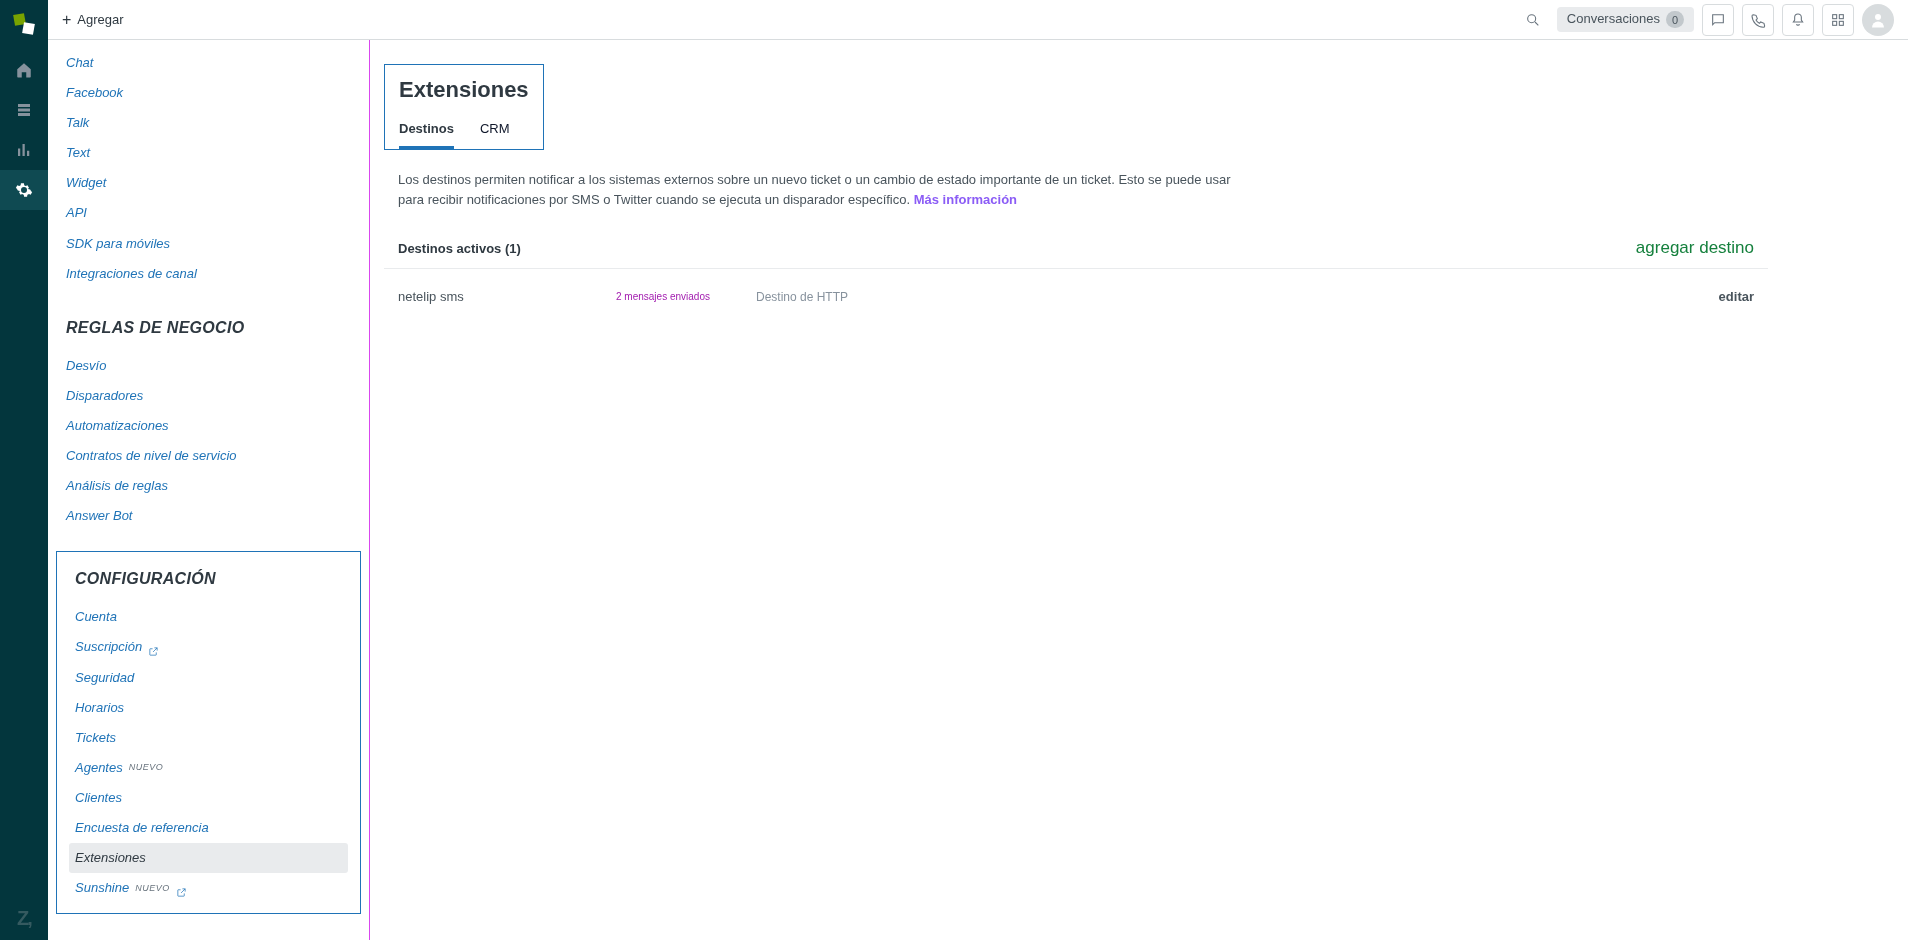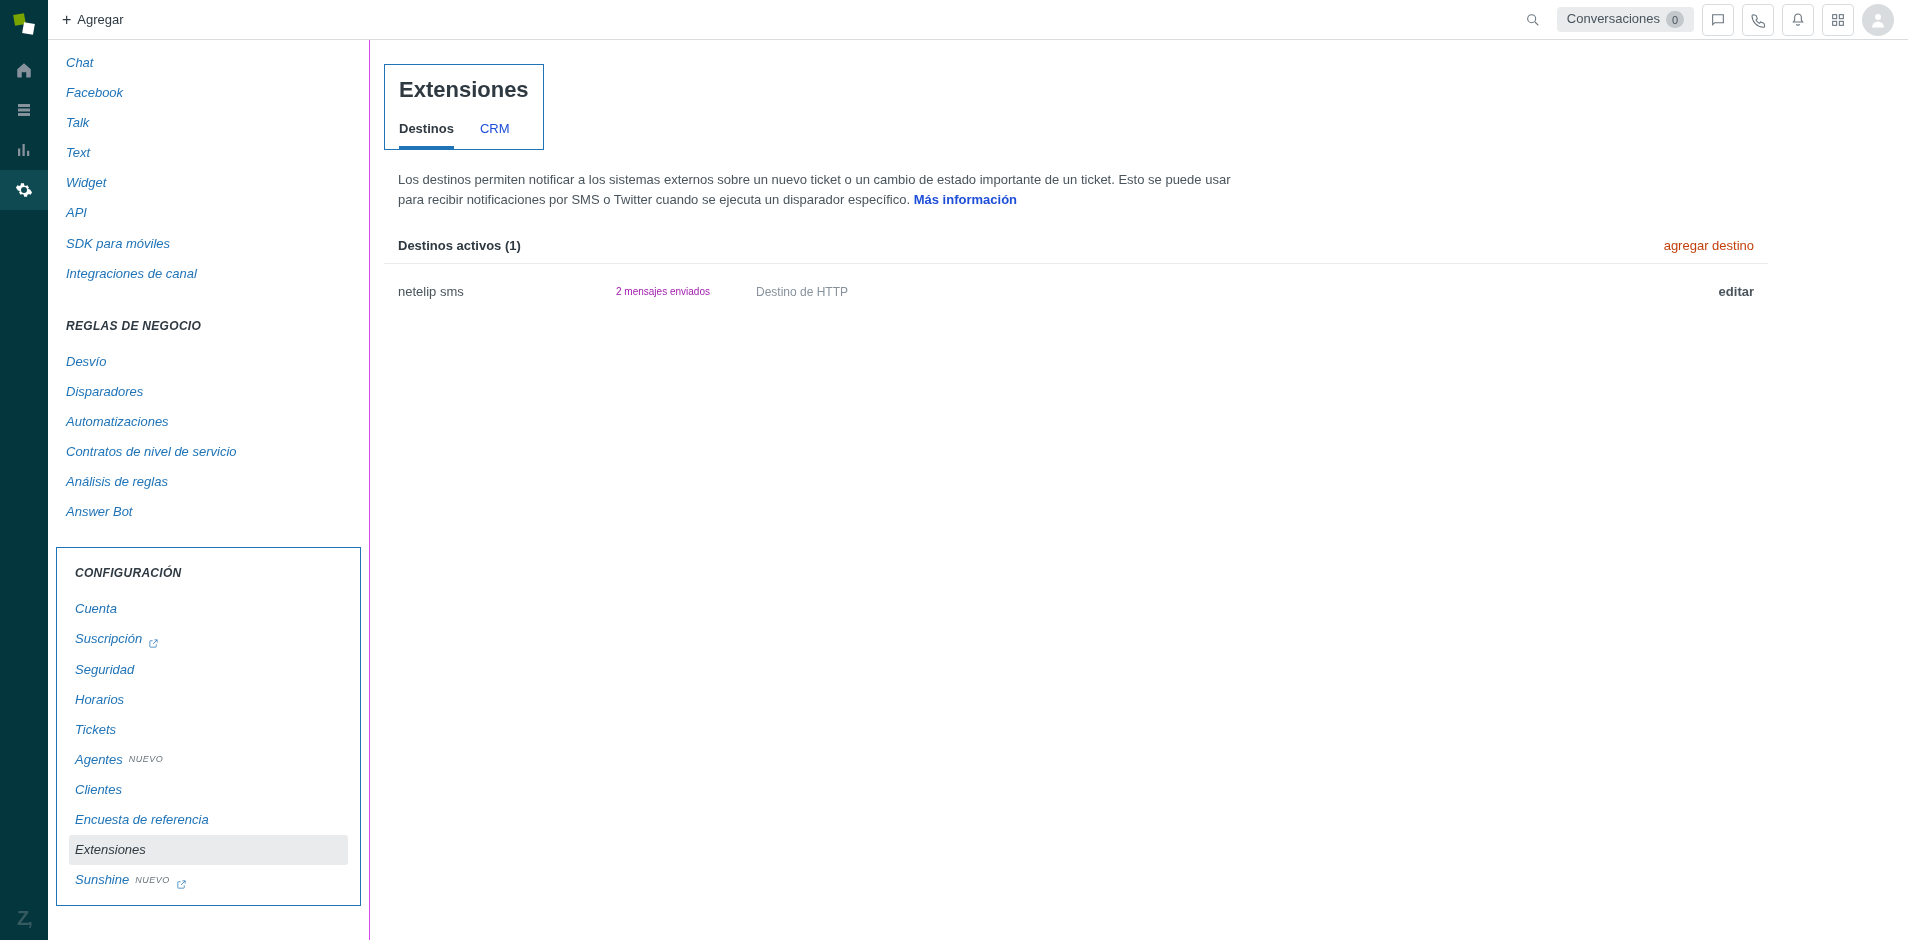--- a/index.html
+++ b/index.html
@@ -24,41 +24,41 @@
 .conv-count { background:#c2c8cc; border-radius:10px; min-width:18px; height:17px; display:inline-flex; align-items:center; justify-content:center; font-size:11px; color:#49545c; padding:0 5px; }
 .icon-btn { width:32px; height:32px; border:1px solid #d8dcde; border-radius:4px; display:flex; align-items:center; justify-content:center; color:#68737d; cursor:pointer; background:#fff; }
 .icon-btn.plain { border:none; }
 .icon-btn svg { width:16px; height:16px; stroke:currentColor; fill:none; stroke-width:1.6; }
 .avatar { width:32px; height:32px; border-radius:50%; background:#d8dcde; display:flex; align-items:center; justify-content:center; }
 .avatar svg { width:18px; height:18px; fill:#fff; }
 .body { flex:1; display:flex; min-height:0; }
 .sidebar { width:322px; border-right:1px solid #d946ef; overflow-y:auto; padding:4px 0 18px; position:relative; font-size:13px;font-style:italic; }
 .sidebar::-webkit-scrollbar { width:14px; }
 .sidebar::-webkit-scrollbar-thumb { background:#c2c8cc; border:5px solid #fff; border-radius:10px; }
-.section-title { font-size:12px; font-weight:600; color:#2f3941; padding:30px 18px 14px; text-transform:uppercase; letter-spacing:0.3px; }
+.section-title { font-size:16px; font-weight:600; color:#2f3941; padding:30px 18px 14px; text-transform:uppercase; letter-spacing:0.3px; }
 .nav-link { display:flex; align-items:center; gap:6px; padding:4px 18px; color:#1f73b7; cursor:pointer; line-height:1.7; }
 .nav-link.active { background:#e9ebed; color:#2f3941; margin:0 8px; padding:4px 10px; border-radius:3px; }
 .nav-link .badge { font-size:9px; color:#68737d; letter-spacing:0.5px; }
 .nav-link .ext-icon { width:11px; height:11px; }
 .nav-link .ext-icon svg { width:11px; height:11px; stroke:#1f73b7; fill:none; stroke-width:1.6; }
 .highlight-box-sidebar { border:1.5px solid #1f73b7; margin:20px 8px 0; padding:0 8px 10px; }
 .highlight-box-sidebar .section-title { padding:18px 10px 14px; }
 .highlight-box-sidebar .nav-link { padding:4px 10px; }
 .highlight-box-sidebar .nav-link.active { margin:0 4px; padding:4px 6px; }
 .content { flex:1; overflow:auto; padding:24px 140px 24px 14px; }
 .page-head-box { border:1.5px solid #1f73b7; display:inline-block; padding:12px 14px 0 0; margin-bottom:16px; min-width:146px; }
 .page-title { font-size:22px; font-weight:600; color:#2f3941; padding:0 0 18px 14px; }
 .tabs { display:flex; gap:26px; padding-left:14px; }
-.tab { font-size:13px; color:#1d4ed8; padding-bottom:10px; cursor:pointer; }
+.tab { font-size:13px; color:#0f172a; padding-bottom:10px; cursor:pointer; }
 .tab.active { color:#2f3941; font-weight:600; border-bottom:3px solid #1f73b7; }
 .desc { font-size:13px; color:#49545c; line-height:1.55; max-width:890px; padding:4px 14px 18px; }
-.desc a { color:#1d4ed8; text-decoration:none; font-weight:600; cursor:pointer; }
+.desc a { color:#8b5cf6; text-decoration:none; font-weight:600; cursor:pointer; }
 .list-header { display:flex; justify-content:space-between; align-items:center; padding:10px 14px; font-size:13px; }
 .list-title { color:#2f3941; font-weight:600; font-size:13px; }
-.add-link { color:#c2410c; cursor:pointer; font-size:13px; }
+.add-link { color:#15803d; cursor:pointer; font-size:17px; }
 .row { display:flex; align-items:center; padding:20px 14px; border-top:1px solid #e9ebed; font-size:13px; }
 .row .c-name { flex:0 0 210px; color:#49545c; }
 .row .c-msg { flex:0 0 140px; color:#a21caf; font-size:10px;margin-left:8px; }
 .row .c-type { flex:1; color:#87929d; font-size:12px; }
 .row .c-edit { color:#49545c; font-weight:600; cursor:pointer; }
 .top-links { padding-top:4px; }
 </style>
 </head>
 <body>
 

